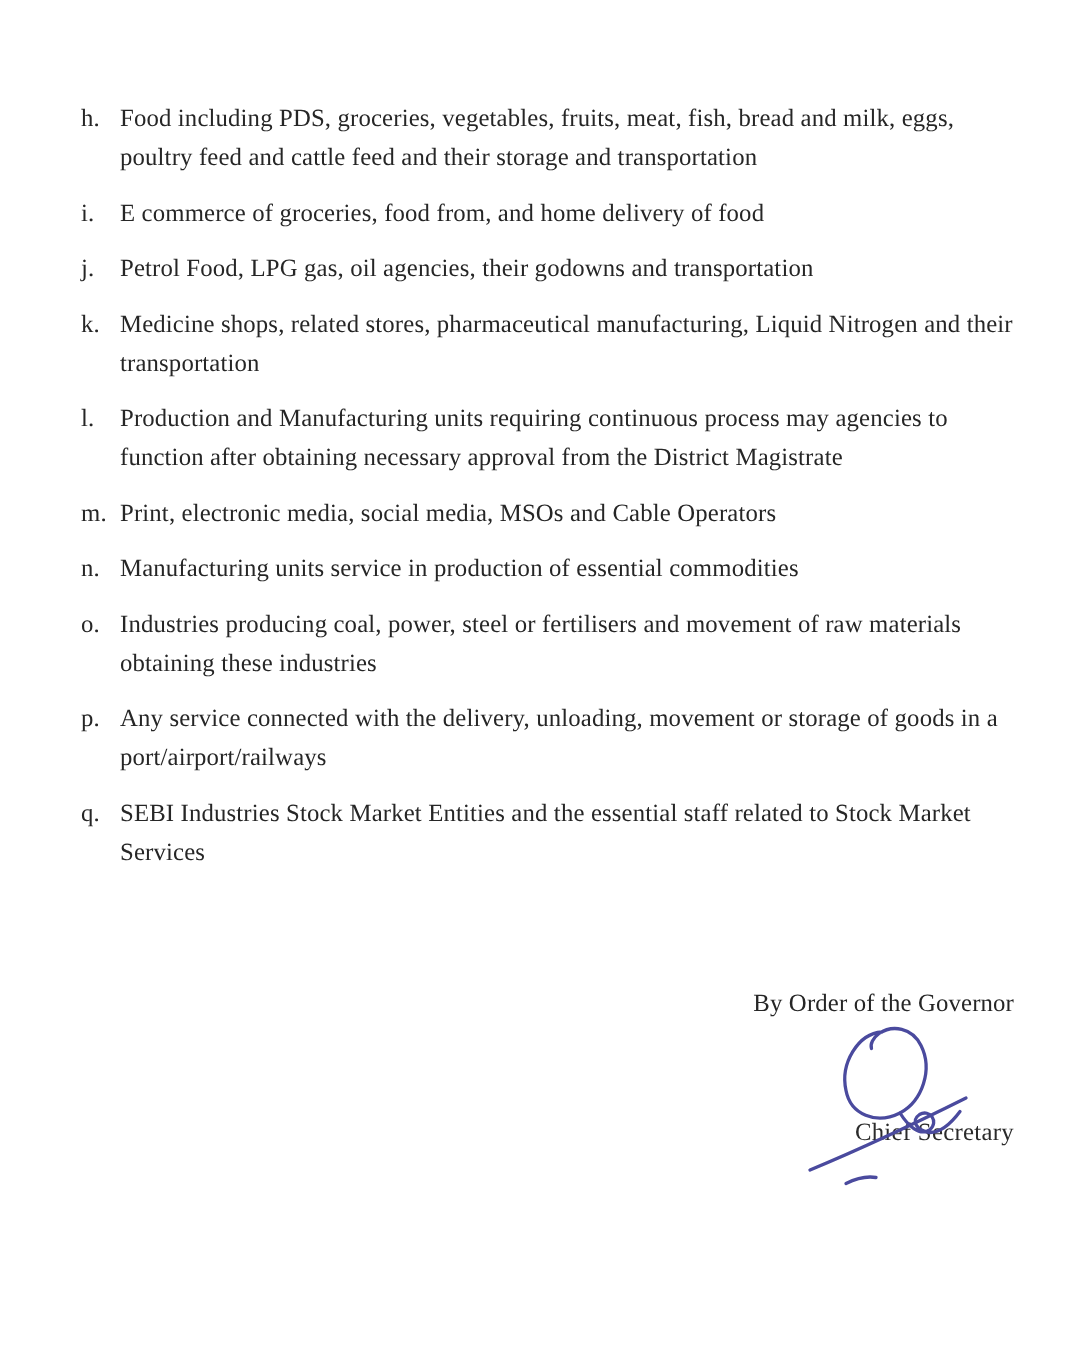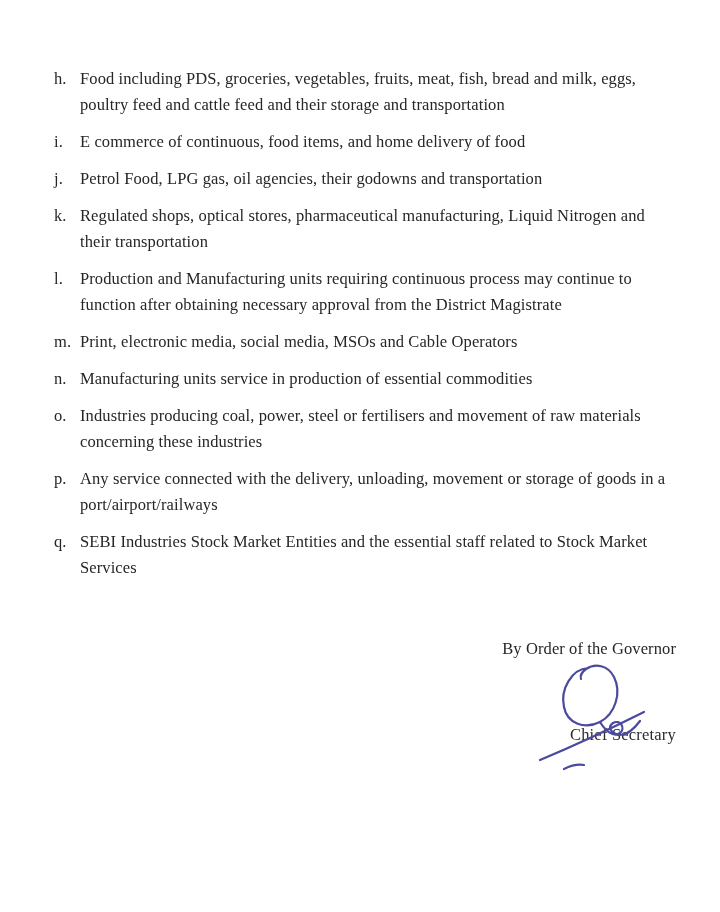--- a/index.html
+++ b/index.html
@@ -28,21 +28,21 @@
   }
   .item-marker {
     flex: 0 0 26px;
     width: 26px;
   }
   .item-text {
     flex: 1 1 auto;
     font-family: Liberation Serif, serif;
   }
   .closing {
-    margin-top: 58px;
+    margin-top: 78px;
     text-align: right;
     font-size: 16.5px;
     line-height: 20px;
   }
   .by-order {
     letter-spacing: 0.1px;
   }
   .signature-area {
     position: relative;
     height: 118px;
@@ -70,45 +70,45 @@
 
 <div class="page">
 
   <ul class="item-list">
     <li class="list-item">
       <span class="item-marker">h.</span>
       <span class="item-text">Food including PDS, groceries, vegetables, fruits, meat, fish, bread and milk, eggs, poultry feed and cattle feed and their storage and transportation</span>
     </li>
     <li class="list-item">
       <span class="item-marker">i.</span>
-      <span class="item-text">E commerce of continuous, food items, and home delivery of food</span>
+      <span class="item-text">E commerce of groceries, food from, and home delivery of food</span>
     </li>
     <li class="list-item">
       <span class="item-marker">j.</span>
       <span class="item-text">Petrol Food, LPG gas, oil agencies, their godowns and transportation</span>
     </li>
     <li class="list-item">
       <span class="item-marker">k.</span>
-      <span class="item-text">Regulated shops, optical stores, pharmaceutical manufacturing, Liquid Nitrogen and their transportation</span>
+      <span class="item-text">Medicine shops, related stores, pharmaceutical manufacturing, Liquid Nitrogen and their transportation</span>
     </li>
     <li class="list-item">
       <span class="item-marker">l.</span>
-      <span class="item-text">Production and Manufacturing units requiring continuous process may continue to function after obtaining necessary approval from the District Magistrate</span>
+      <span class="item-text">Production and Manufacturing units requiring continuous process may agencies to function after obtaining necessary approval from the District Magistrate</span>
     </li>
     <li class="list-item">
       <span class="item-marker">m.</span>
       <span class="item-text">Print, electronic media, social media, MSOs and Cable Operators</span>
     </li>
     <li class="list-item">
       <span class="item-marker">n.</span>
       <span class="item-text">Manufacturing units service in production of essential commodities</span>
     </li>
     <li class="list-item">
       <span class="item-marker">o.</span>
-      <span class="item-text">Industries producing coal, power, steel or fertilisers and movement of raw materials concerning these industries</span>
+      <span class="item-text">Industries producing coal, power, steel or fertilisers and movement of raw materials obtaining these industries</span>
     </li>
     <li class="list-item">
       <span class="item-marker">p.</span>
       <span class="item-text">Any service connected with the delivery, unloading, movement or storage of goods in a port/airport/railways</span>
     </li>
     <li class="list-item">
       <span class="item-marker">q.</span>
       <span class="item-text">SEBI Industries Stock Market Entities and the essential staff related to Stock Market Services</span>
     </li>
   </ul>

